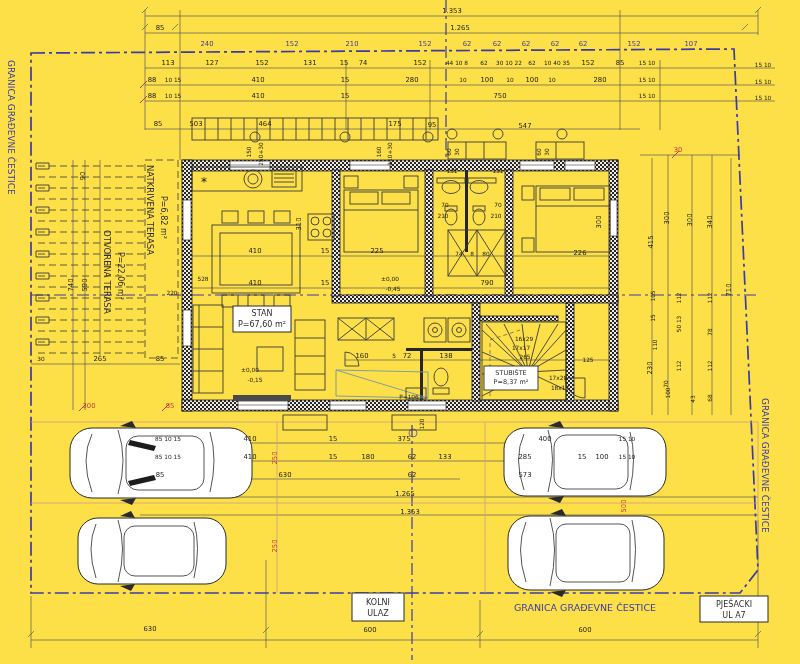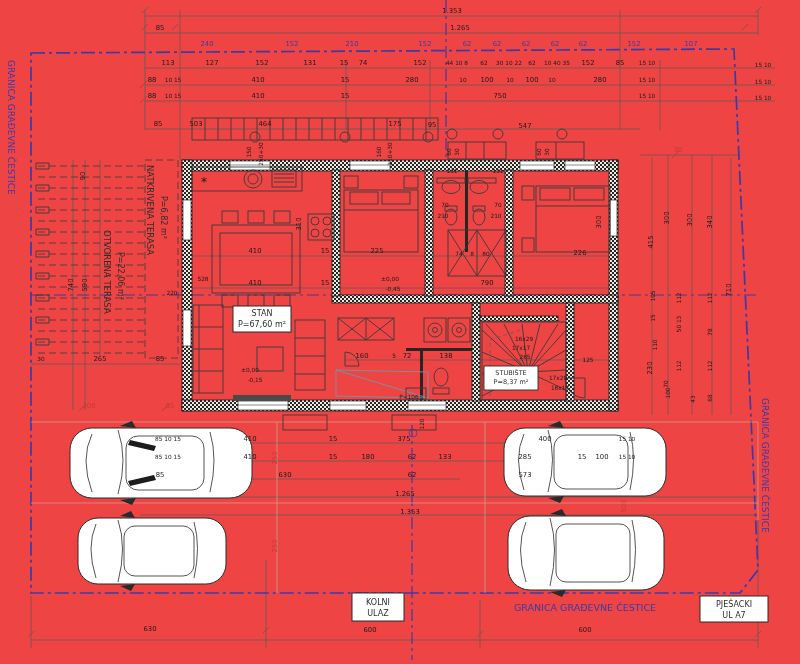--- a/index.html
+++ b/index.html
@@ -1,16 +1,16 @@
 <!DOCTYPE html>
 <html><head>
 <meta charset="utf-8">
 <style>
   html,body{margin:0;padding:0;background:#fff;}
-  .canvas{position:relative;width:800px;height:664px;background:#ef4444;overflow:hidden;
+  .canvas{position:relative;width:800px;height:664px;background:#fde047;overflow:hidden;
           font-family:"DejaVu Sans",sans-serif;}
   svg{position:absolute;left:0;top:0;}
   text{font-family:"DejaVu Sans",sans-serif;}
   .dim{font-size:6.8px;fill:#1c1c1c;text-anchor:middle;}
   .dim.red{fill:#c23b3b;}
   .dim.blue{fill:#3b3ba6;}
   .dim.s6{font-size:5.8px;}
   .dim.s12{font-size:12px;}
   .lbl{fill:#2e2e2e;text-anchor:middle;}
   .blue-label{fill:#3b3ba6;}

